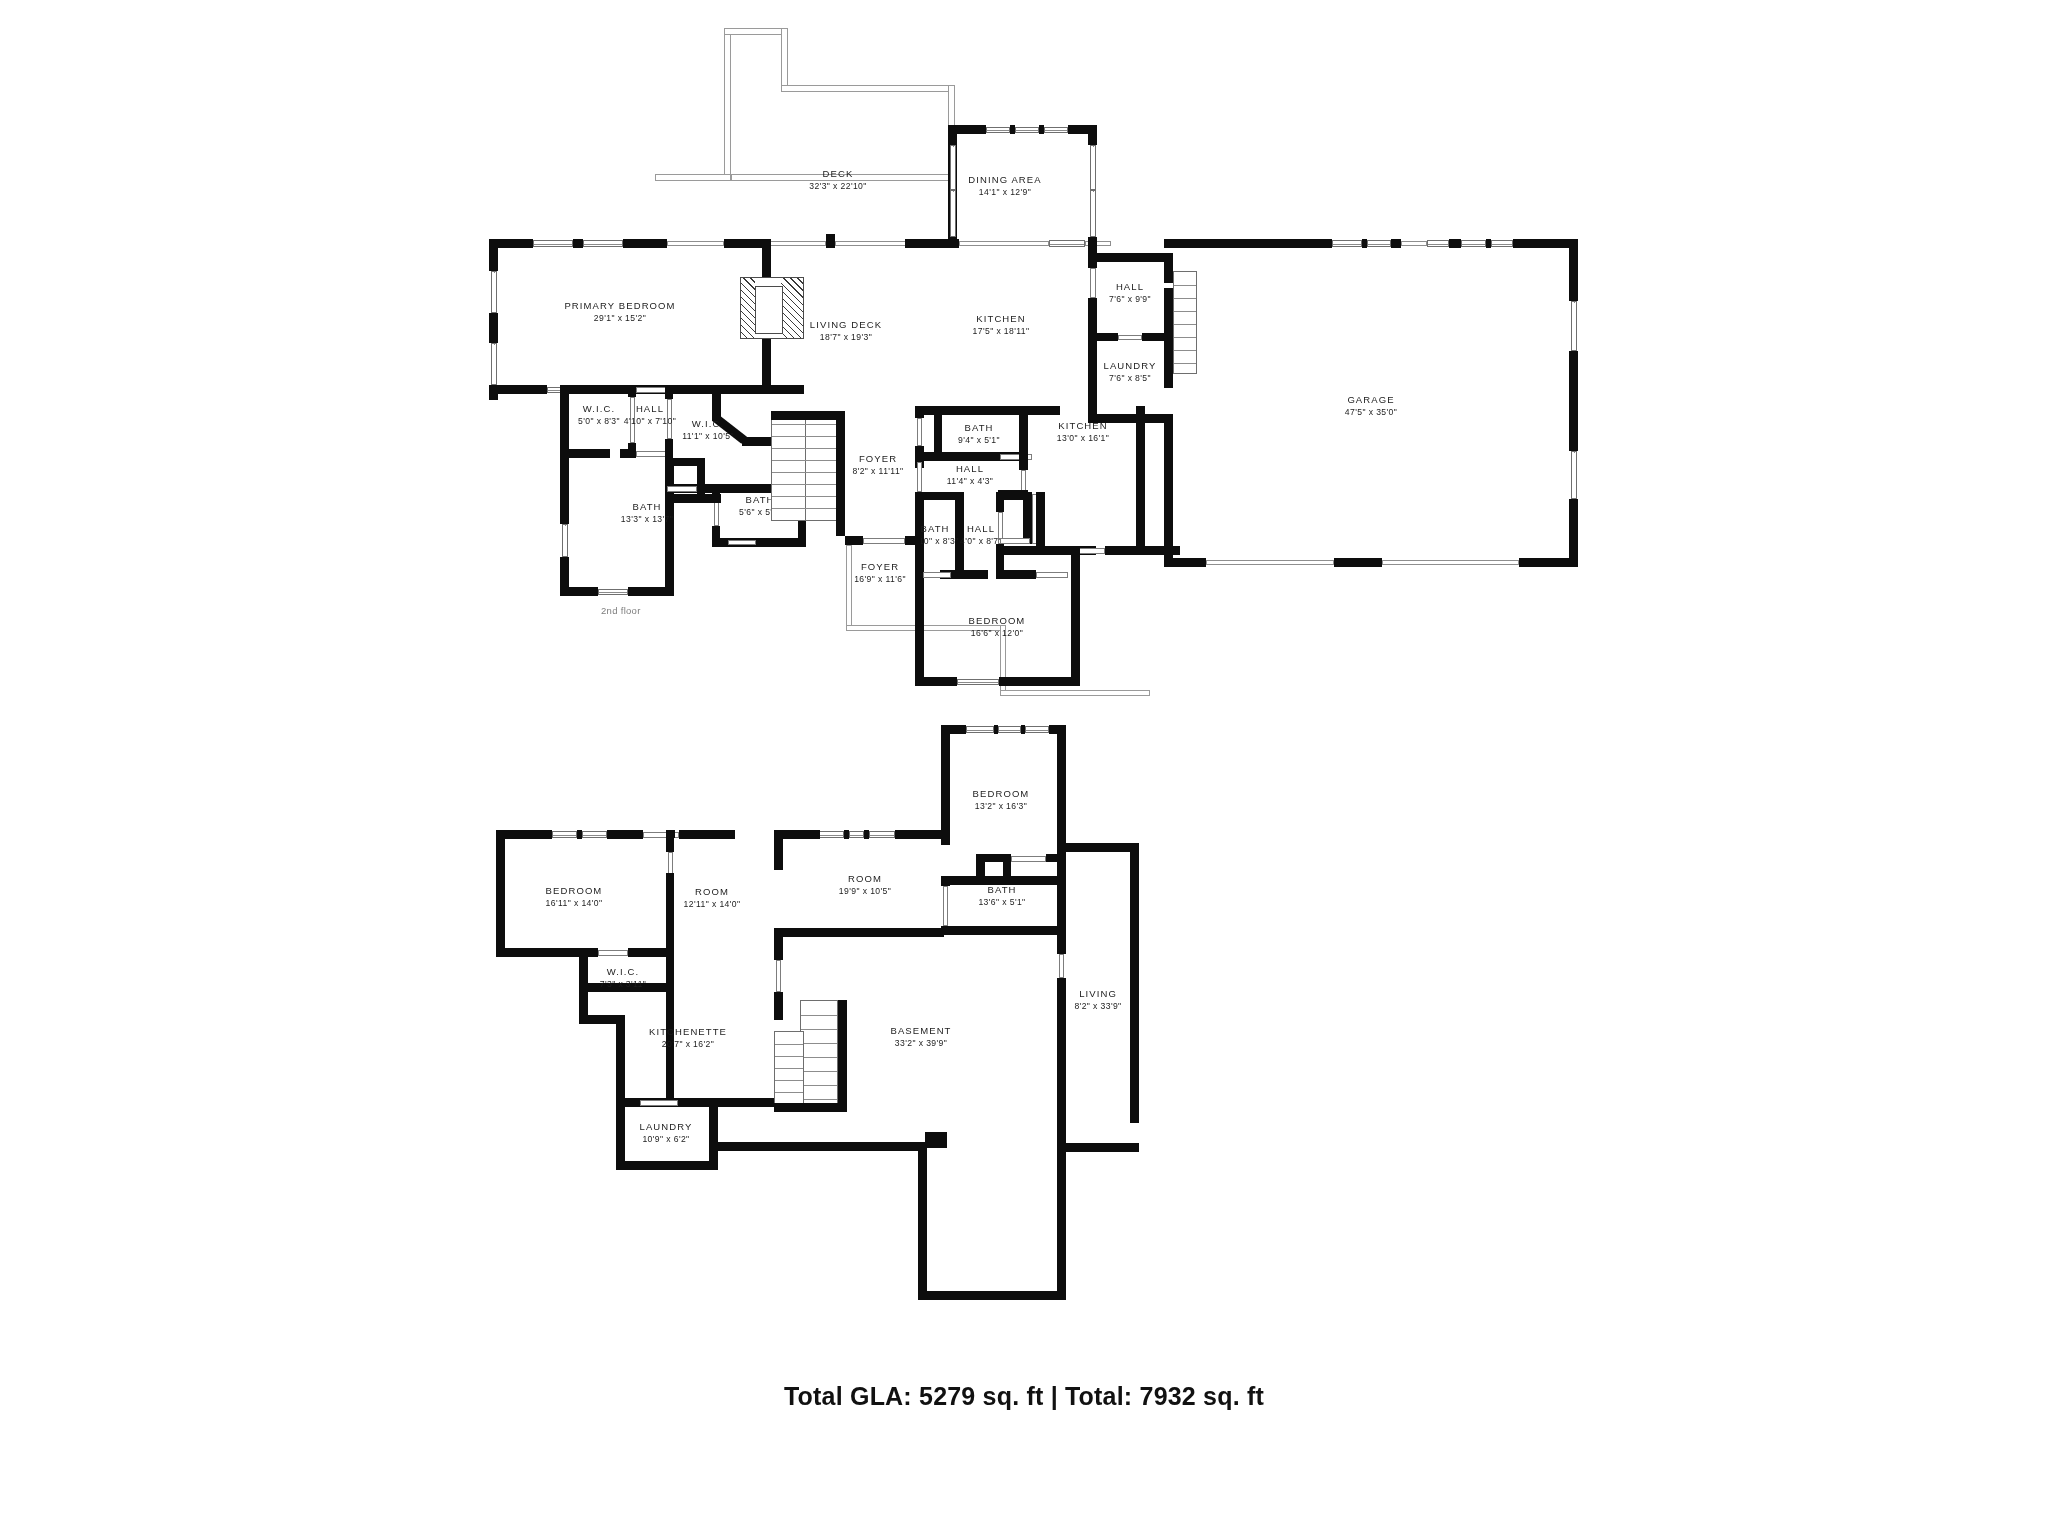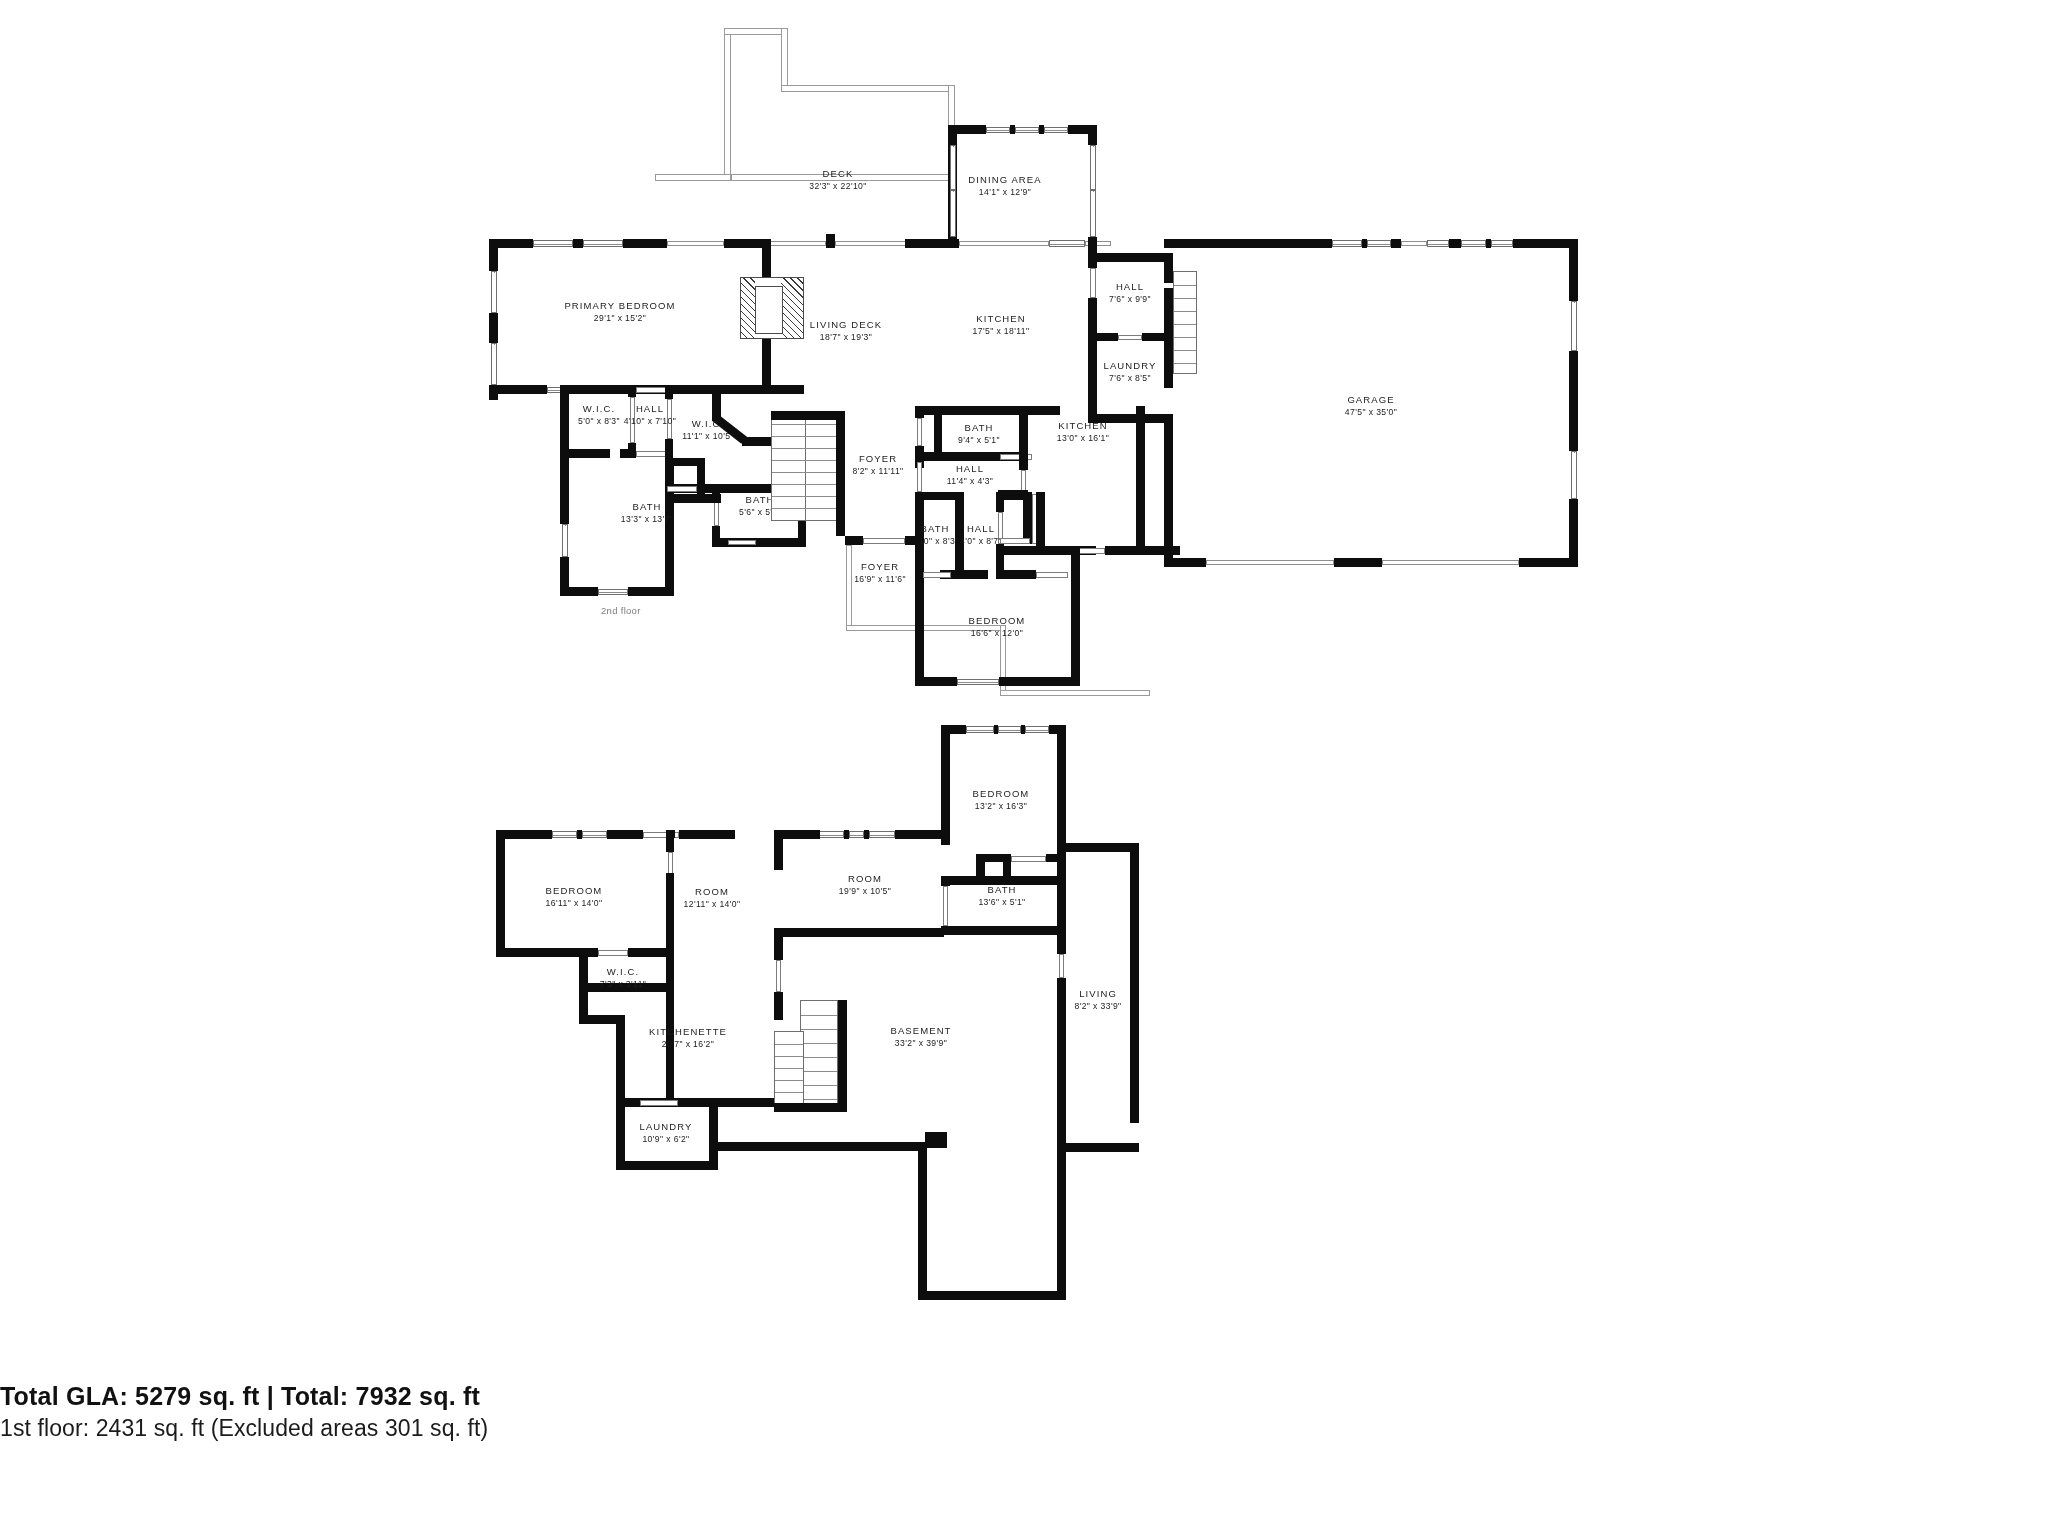--- a/index.html
+++ b/index.html
@@ -24,21 +24,21 @@
 
   
   .stairs{position:absolute;border:1px solid #6e6e6e;box-sizing:border-box;background:#fff;}
   .stairs .tread{position:absolute;left:0;right:0;height:0;border-top:1px solid #8d8d8d;}
   .stairs .spine{position:absolute;top:0;bottom:0;width:1px;background:#6e6e6e;}
 
   .fireplace{position:absolute;border:1px solid #4b4b4b;box-sizing:border-box;background:#fff;overflow:hidden;}
   .hatch{position:absolute;background:repeating-linear-gradient(45deg,#3a3a3a 0 1px,transparent 1px 5px);}
 
   
-  #footer{position:absolute;left:0;right:0;top:1382px;text-align:left;}
+  #footer{position:absolute;left:0;right:0;top:1382px;text-align:center;}
   #footer .l1{font-size:25px;font-weight:700;color:#111;letter-spacing:.2px;}
   #footer .l2,#footer .l3{font-size:23px;font-weight:400;color:#1b1b1b;margin-top:4px;letter-spacing:.1px;}
   #footer .disc{margin-top:22px;font-size:12.5px;color:#b4b4b4;letter-spacing:.35px;}
 </style>
 </head>
 <body>
 
 <div id="stage">
 
   <div id="upper-plan" style="position:absolute;left:0;top:0;width:2048px;height:720px;">
@@ -511,16 +511,15 @@
 
     <div class="wall" style="left:718px;top:1142px;width:200px;height:9px;"></div>
     <div class="wall" style="left:925px;top:1132px;width:22px;height:16px;"></div>
     <div class="wall" style="left:918px;top:1142px;width:9px;height:158px;"></div>
     <div class="wall" style="left:918px;top:1291px;width:148px;height:9px;"></div>
     <div class="wall" style="left:1057px;top:1143px;width:9px;height:157px;"></div>
   </div>
 
   <div id="footer">
     <div class="l1">Total GLA: 5279 sq. ft  |  Total: 7932 sq. ft</div>
-    <div class="l2">1st floor: 2431 sq. ft (Excluded areas 301 sq. ft)</div>
   </div>
 
 </div>
 
 </body></html>

